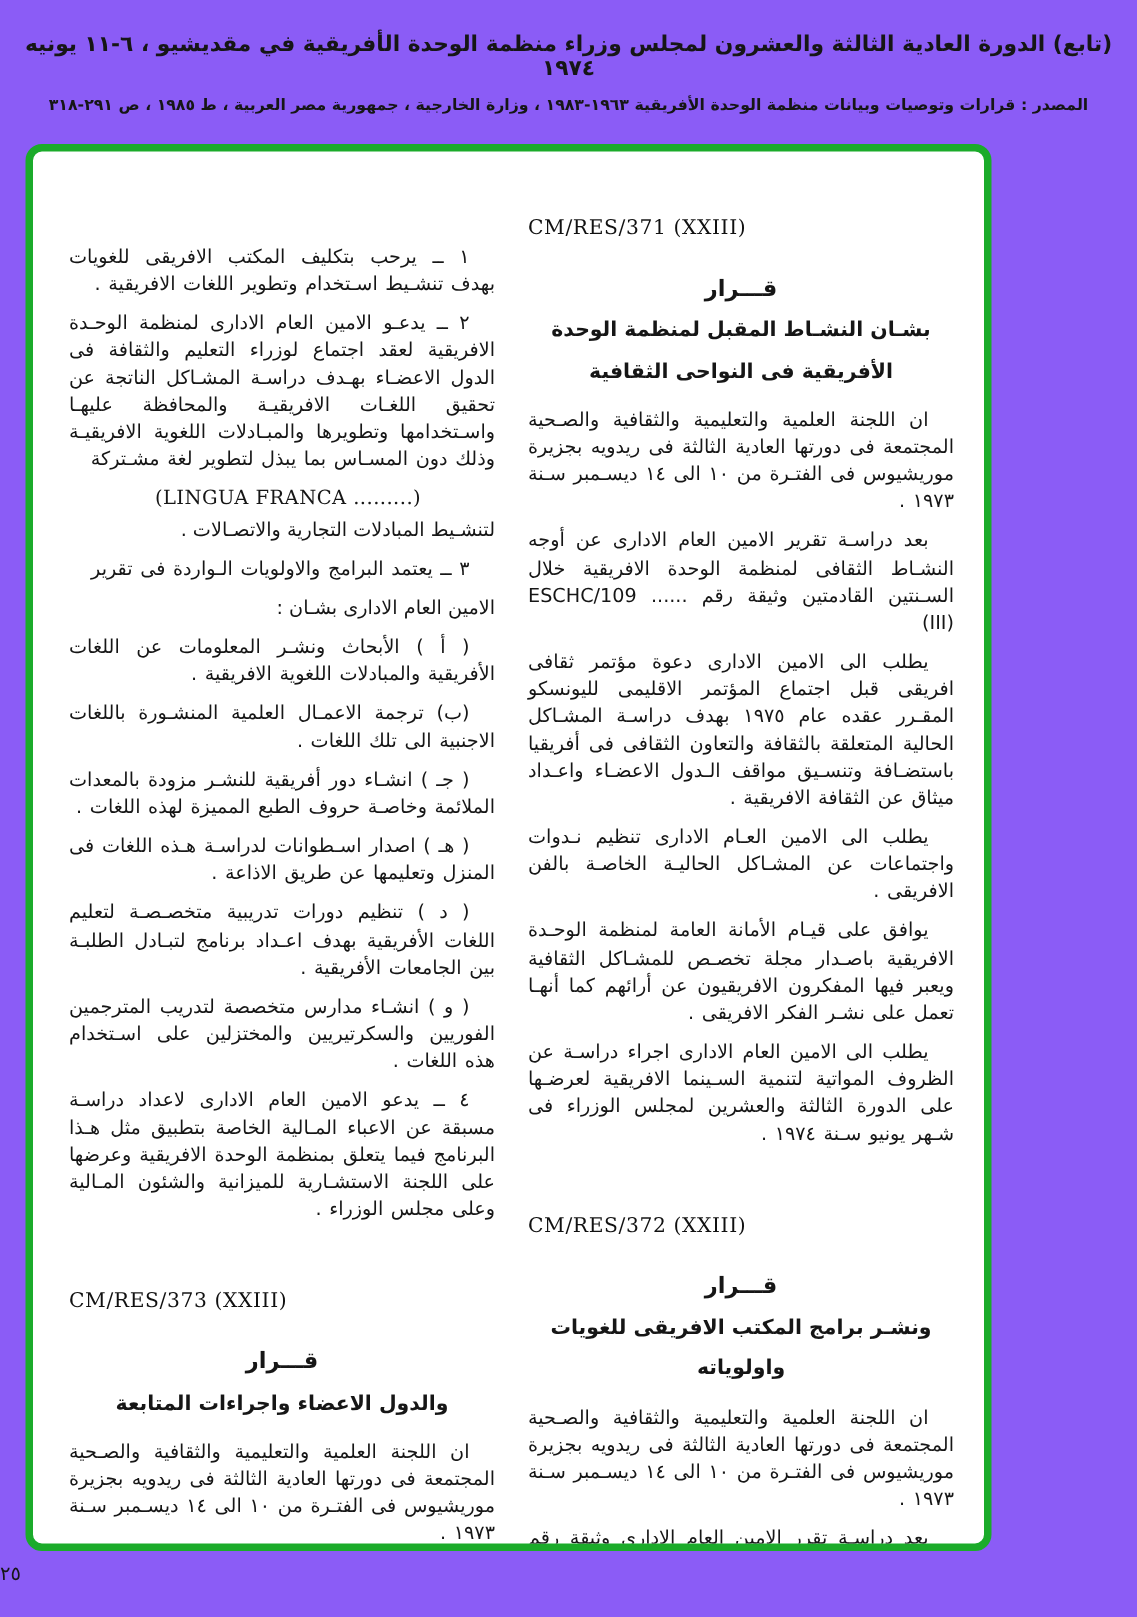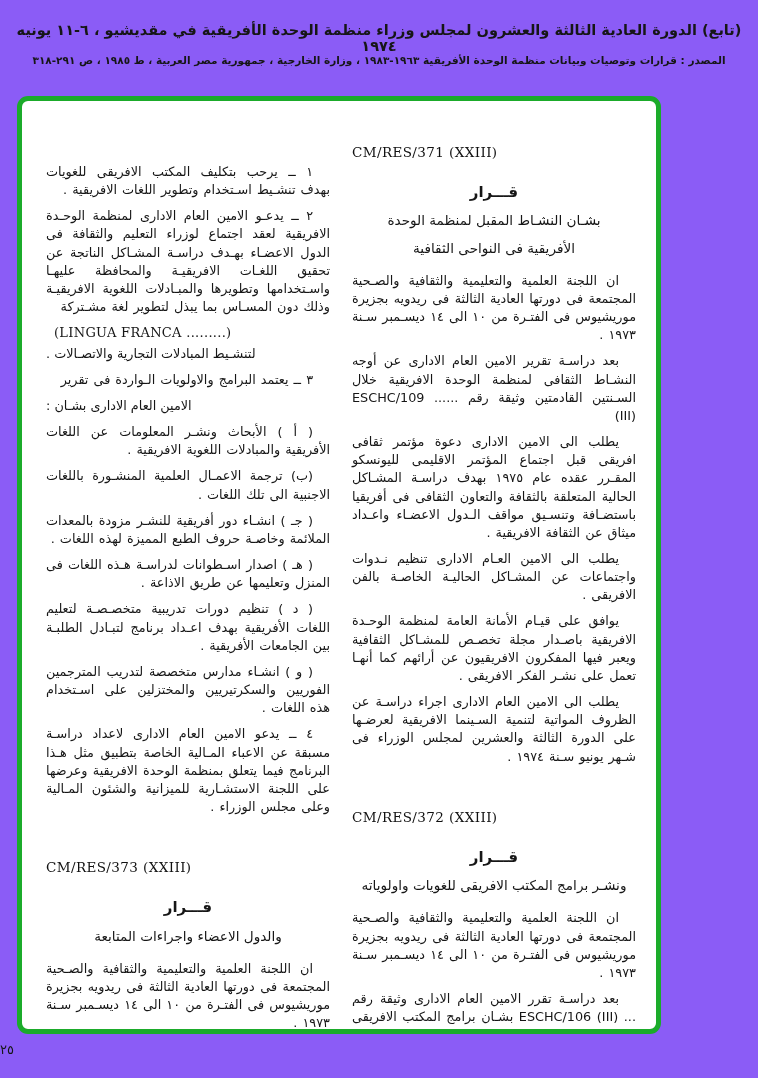--- a/index.html
+++ b/index.html
@@ -13,21 +13,21 @@
   .page{
     position:relative;width:758px;height:1078px;
     background:#8b5cf6;overflow:hidden;
   }
   
   .hdr{
     position:absolute;top:22px;left:8px;right:8px;
     direction:rtl;text-align:center;
   }
   .hdr-l1{font-size:14.5px;font-weight:bold;letter-spacing:.2px;}
-  .hdr-l2{font-size:10.5px;font-weight:bold;}
+  .hdr-l2{font-size:10.5px;font-weight:bold;margin-top:10px;}
   
   .frame{
     position:absolute;left:17px;top:96px;
     width:644px;height:938px;
     box-sizing:border-box;
     border:5px solid #6d28d9;
     border-radius:11px;
     background:#ffffff;
   }
   .content{
@@ -47,31 +47,31 @@
     font-family:"DejaVu Serif",serif;
     font-size:13.5px;letter-spacing:.4px;
     margin:42px 0 0 0;color:#111;
   }
   .ref:first-child{margin-top:0;}
   .title{
     text-align:center;font-weight:bold;
     font-size:15px;margin:20px 0 4px 0;
   }
   .subtitle{
-    text-align:center;font-weight:normal;
+    text-align:center;font-weight:bold;
     font-size:13.6px;line-height:2.0;margin:0 0 10px 0;
   }
   .para{
     text-align:justify;text-align-last:right;
     text-indent:17px;margin:8px 0;
     word-spacing:1px;
   }
-  .center{text-align:left;margin:2px 0;}
+  .center{text-align:right;margin:2px 0;}
   .latin{
-    direction:ltr;text-align:left;
+    direction:ltr;text-align:center;
     font-family:"DejaVu Serif",serif;
     font-size:13px;letter-spacing:.3px;
     margin:2px 0 2px 8px;
   }
   
   .pagenum{
     position:absolute;top:1042px;left:0;right:56px;
     text-align:left;font-weight:normal;font-size:13px;
     direction:rtl;
   }

